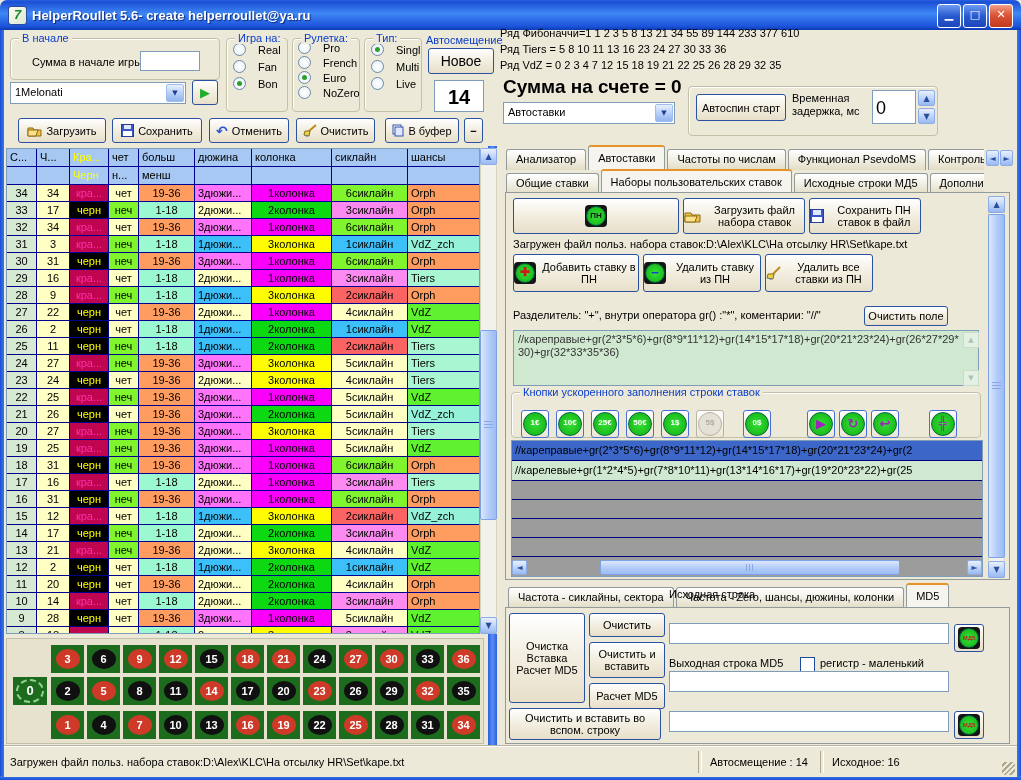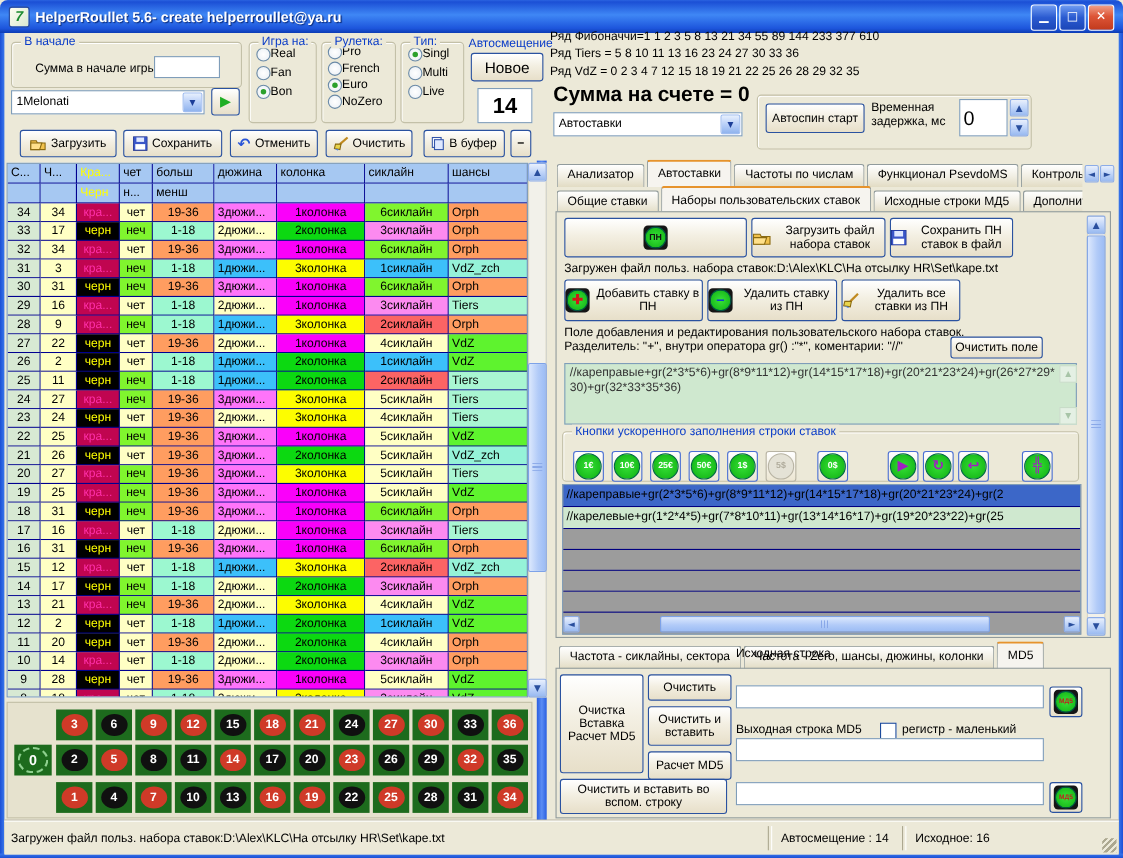--- a/index.html
+++ b/index.html
@@ -25,21 +25,21 @@
   .btn{position:absolute;display:flex;align-items:center;justify-content:center;gap:4px;box-sizing:border-box;
     background:linear-gradient(180deg,#ffffff,#f3efe2 45%,#e7dfc9);border:1px solid #2a52a0;border-radius:3px;
     font-size:11px;color:#000;text-align:center;line-height:12px;}
   .input{position:absolute;box-sizing:border-box;border:1px solid #7f9db9;background:#fff;font-size:11px;padding:2px 3px;font-family:"Liberation Sans",sans-serif;}
   .groupbox{position:absolute;box-sizing:border-box;border:1px solid #c3c0a8;border-radius:4px;box-shadow:inset 1px 1px 0 #fff;}
   .legend{position:absolute;top:-7px;left:8px;background:#ece9d8;padding:0 3px;font-size:11px;color:#0a3cc8;white-space:nowrap;}
   .combo{position:absolute;box-sizing:border-box;border:1px solid #7f9db9;background:#fff;font-size:11px;}
   .combo .val{position:absolute;left:4px;top:3px;white-space:nowrap;}
   .combo .cbtn{position:absolute;right:1px;top:1px;bottom:1px;width:16px;border:1px solid #9ebcf0;border-radius:2px;
     background:linear-gradient(180deg,#e8f0fd,#b9d0f8 50%,#91b4ee);color:#1c3e98;font-size:7px;display:flex;align-items:center;justify-content:center;font-family:"DejaVu Sans",sans-serif;}
-  .radio-row{display:flex;align-items:flex-start;gap:0;margin:4px 0 0 6px;}
+  .radio-row{display:flex;align-items:center;gap:12px;margin:4px 0 0 6px;}
   .radio-circle{width:11px;height:11px;border:1px solid #6a8aa8;border-radius:50%;background:radial-gradient(#fff,#e8eef4);flex:none;}
   .radio-circle.on::after{content:"";display:block;width:5px;height:5px;margin:3px;border-radius:50%;background:#2ca02c;}
   .radio-label{font-size:11px;}
   
   .sb-btn{position:absolute;box-sizing:border-box;border:1px solid #8cace8;border-radius:2px;
     background:linear-gradient(180deg,#e9f0fd,#bcd2f8 55%,#98b9f0);color:#2a4f9e;font-size:8px;display:flex;align-items:center;justify-content:center;font-family:"DejaVu Sans",sans-serif;}
   .sb-track{position:absolute;background:#f2f1ea;border:1px solid #d8d4c0;box-sizing:border-box;}
   .sb-thumb{position:absolute;border:1px solid #7da2e8;border-radius:2px;background:linear-gradient(90deg,#dce8fd,#b2cbf8 55%,#9cbcf4);box-sizing:border-box;}
   .sb-thumb.h{background:linear-gradient(180deg,#dce8fd,#b2cbf8 55%,#9cbcf4);}
   .grip{position:absolute;left:3px;right:3px;top:50%;height:7px;margin-top:-4px;
@@ -308,21 +308,20 @@
   </div>
   <div class="btn twoLineBtn" style="left:765px;top:254px;width:108px;height:38px;">
     <svg class="ic" width="15" height="14">
         <path d="M14 1 L7 8" stroke="#c08a20" stroke-width="2"></path>
         <path d="M2 8 l6 0 l-1 5 l-6 -1 z" fill="#e8d44c" stroke="#8a6a10"></path>
         <path d="M1 12 l5 1 l-1 1 z" fill="#4a86e8"></path>
       </svg>
     <span style="flex:1;">Удалить все ставки из ПН</span>
   </div>
 
-  <div class="lbl abs" style="left:513px;top:296px;">Поле добавления и редактирования пользовательского набора ставок.</div>
   <div class="lbl abs" style="left:513px;top:309px;">Разделитель: "+", внутри оператора gr() :"*", коментарии: "//"</div>
   <div class="btn" style="left:864px;top:306px;width:84px;height:20px;">Очистить поле</div>
 
   <div id="edit-area">//кареправые+gr(2*3*5*6)+gr(8*9*11*12)+gr(14*15*17*18)+gr(20*21*23*24)+gr(26*27*29*30)+gr(32*33*35*36)</div>
   <div class="mini-sb" style="left:963px;top:332px;">▲</div>
   <div class="mini-sb" style="left:963px;top:370px;">▼</div>
 
   <div class="groupbox" style="left:511px;top:392px;width:470px;height:46px;">
     <div class="legend">Кнопки ускоренного заполнения строки ставок</div>
     <div id="chips" style="position:absolute;left:0;top:0;width:470px;height:46px;">

